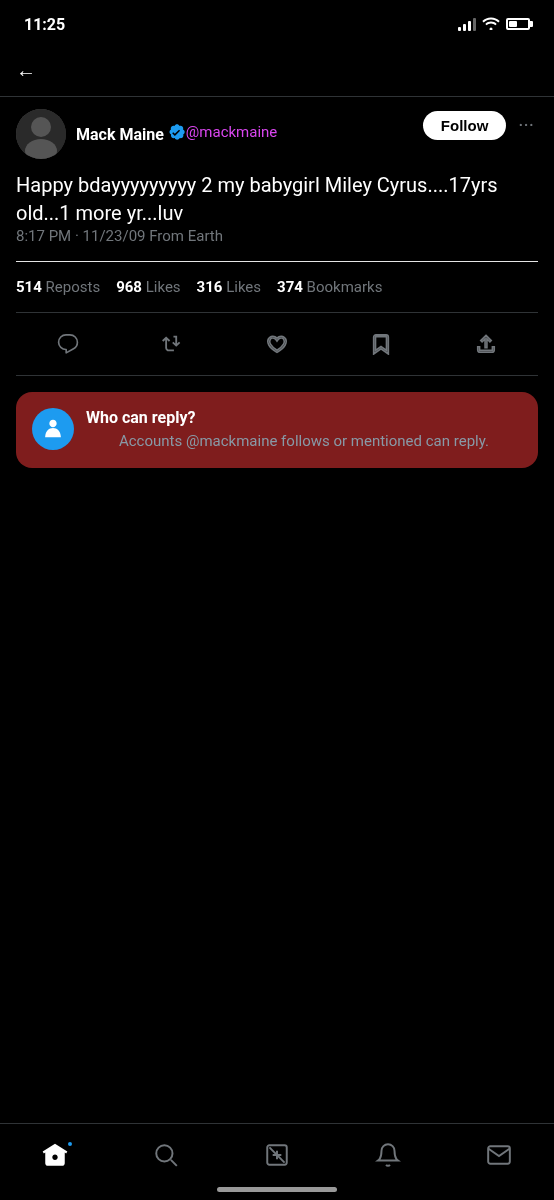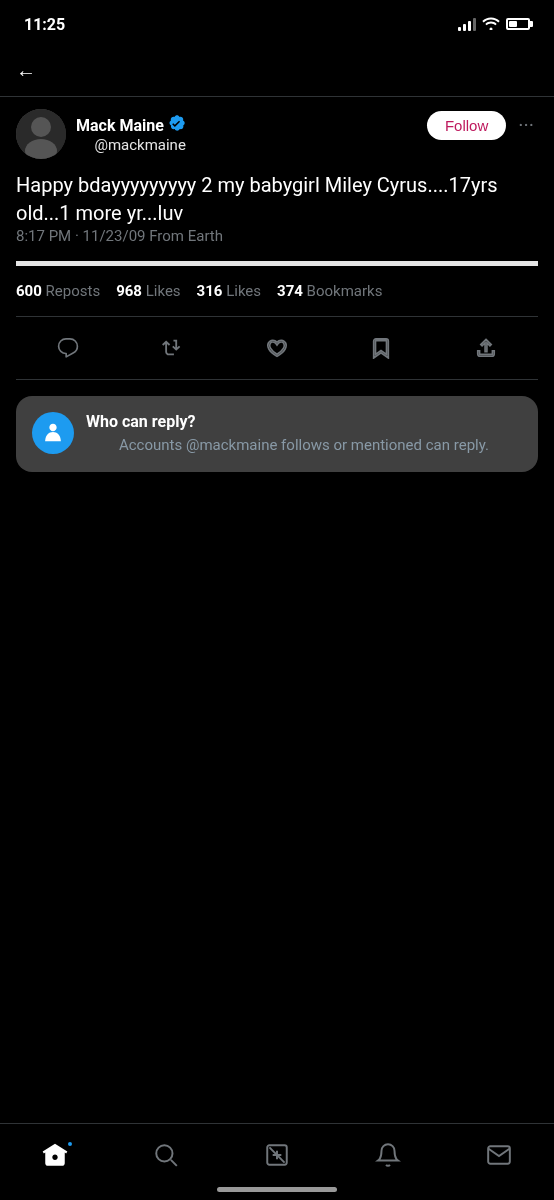--- a/index.html
+++ b/index.html
@@ -141,22 +141,21 @@
       background: linear-gradient(135deg, #555 0%, #333 100%);
       display: flex;
       align-items: center;
       justify-content: center;
       font-size: 22px;
       color: #888;
     }
 
     .user-details {
       display: flex;
-      flex-direction: column;
-      align-items: flex-end;
+      flex-direction: row;
     }
 
     .user-name-row {
       display: flex;
       align-items: center;
       gap: 4px;
     }
 
     .user-name {
       font-size: 16px;
@@ -164,37 +163,37 @@
       color: #fff;
     }
 
     .verified-badge {
       color: #1d9bf0;
       font-size: 16px;
     }
 
     .user-handle {
       font-size: 15px;
-      color: #e5e5e5;
+      color: #d946ef;
     }
 
     .post-actions-right {
       display: flex;
       align-items: center;
       gap: 8px;
     }
 
     .follow-button {
       background: #fff;
-      color: #be185d;
+      color: #000000;
       border: none;
       border-radius: 20px;
       padding: 6px 18px;
       font-size: 15px;
-      font-weight: 400;
+      font-weight: 700;
       cursor: pointer;
     }
 
     .more-button {
       color: #71767b;
       font-size: 20px;
       cursor: pointer;
       padding: 4px;
     }
 
@@ -204,21 +203,21 @@
       line-height: 1.4;
       color: #fff;
     }
 
     
     .post-meta {
       font-size: 15px;
       color: #71767b;
       margin-bottom: 16px;
       padding-bottom: 16px;
-      border-bottom: 5px solid #e5e5e5;
+      border-bottom: 1px solid #e5e5e5;
     }
 
     
     .post-stats {
       display: flex;
       gap: 16px;
       padding-bottom: 16px;
       border-bottom: 1px solid #2f3336;
       flex-wrap: wrap;
     }
@@ -255,21 +254,21 @@
     .action-btn svg {
       width: 22px;
       height: 22px;
       fill: none;
       stroke: #71767b;
       stroke-width: 1.8;
     }
 
     
     .reply-restriction {
-      background: #404040;
+      background: #7f1d1d;
       border-radius: 16px;
       padding: 16px;
       display: flex;
       align-items: flex-start;
       gap: 12px;
       margin: 16px 0;
     }
 
     .reply-icon {
       width: 42px;
@@ -439,21 +438,21 @@
       <span class="more-button">···</span>
     </div>
   </div>
 
   <div class="post-text">Happy bdayyyyyyyyy 2 my babygirl Miley Cyrus....17yrs old...1 more yr...luv</div>
 
   <div class="post-meta">8:17 PM · 11/23/09 From Earth</div>
 
   <div class="post-stats">
     <span class="stat-item">
-      <span class="stat-value">600</span>
+      <span class="stat-value">514</span>
       <span>Reposts</span>
     </span>
     <span class="stat-item">
       <span class="stat-value">968</span>
       <span>Likes</span>
     </span>
     <span class="stat-item">
       <span class="stat-value">316</span>
       <span>Likes</span>
     </span>

